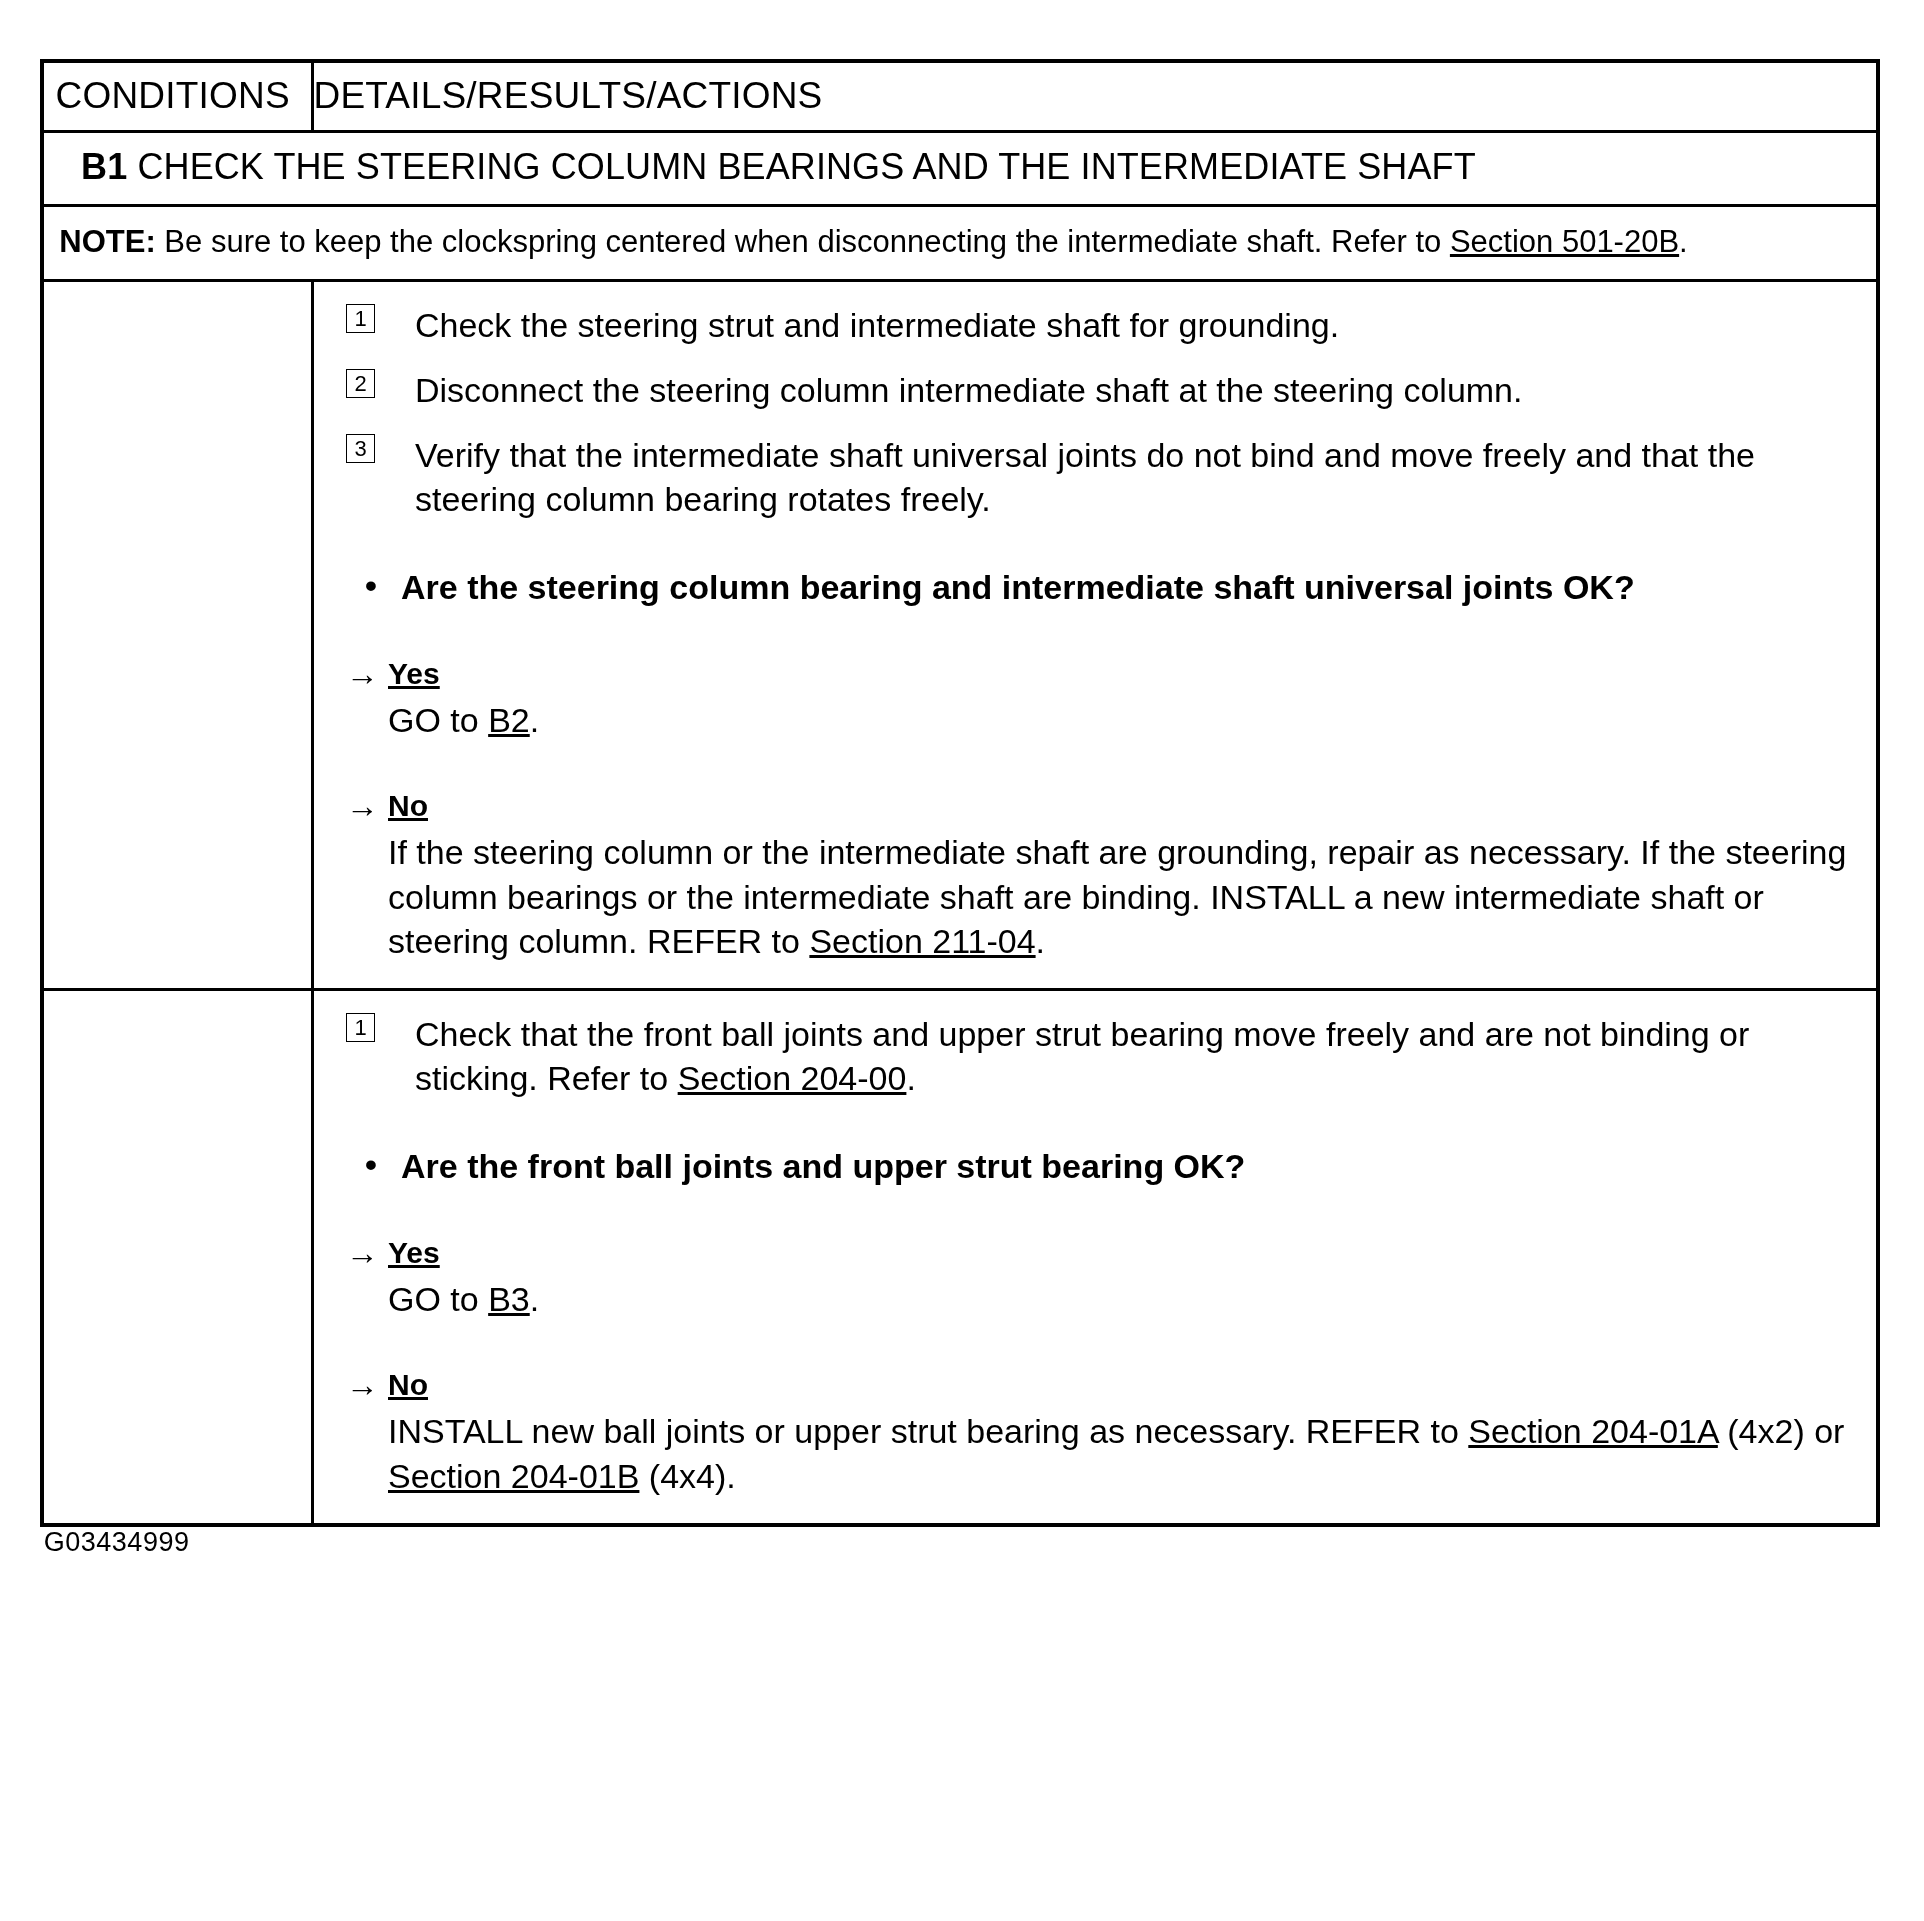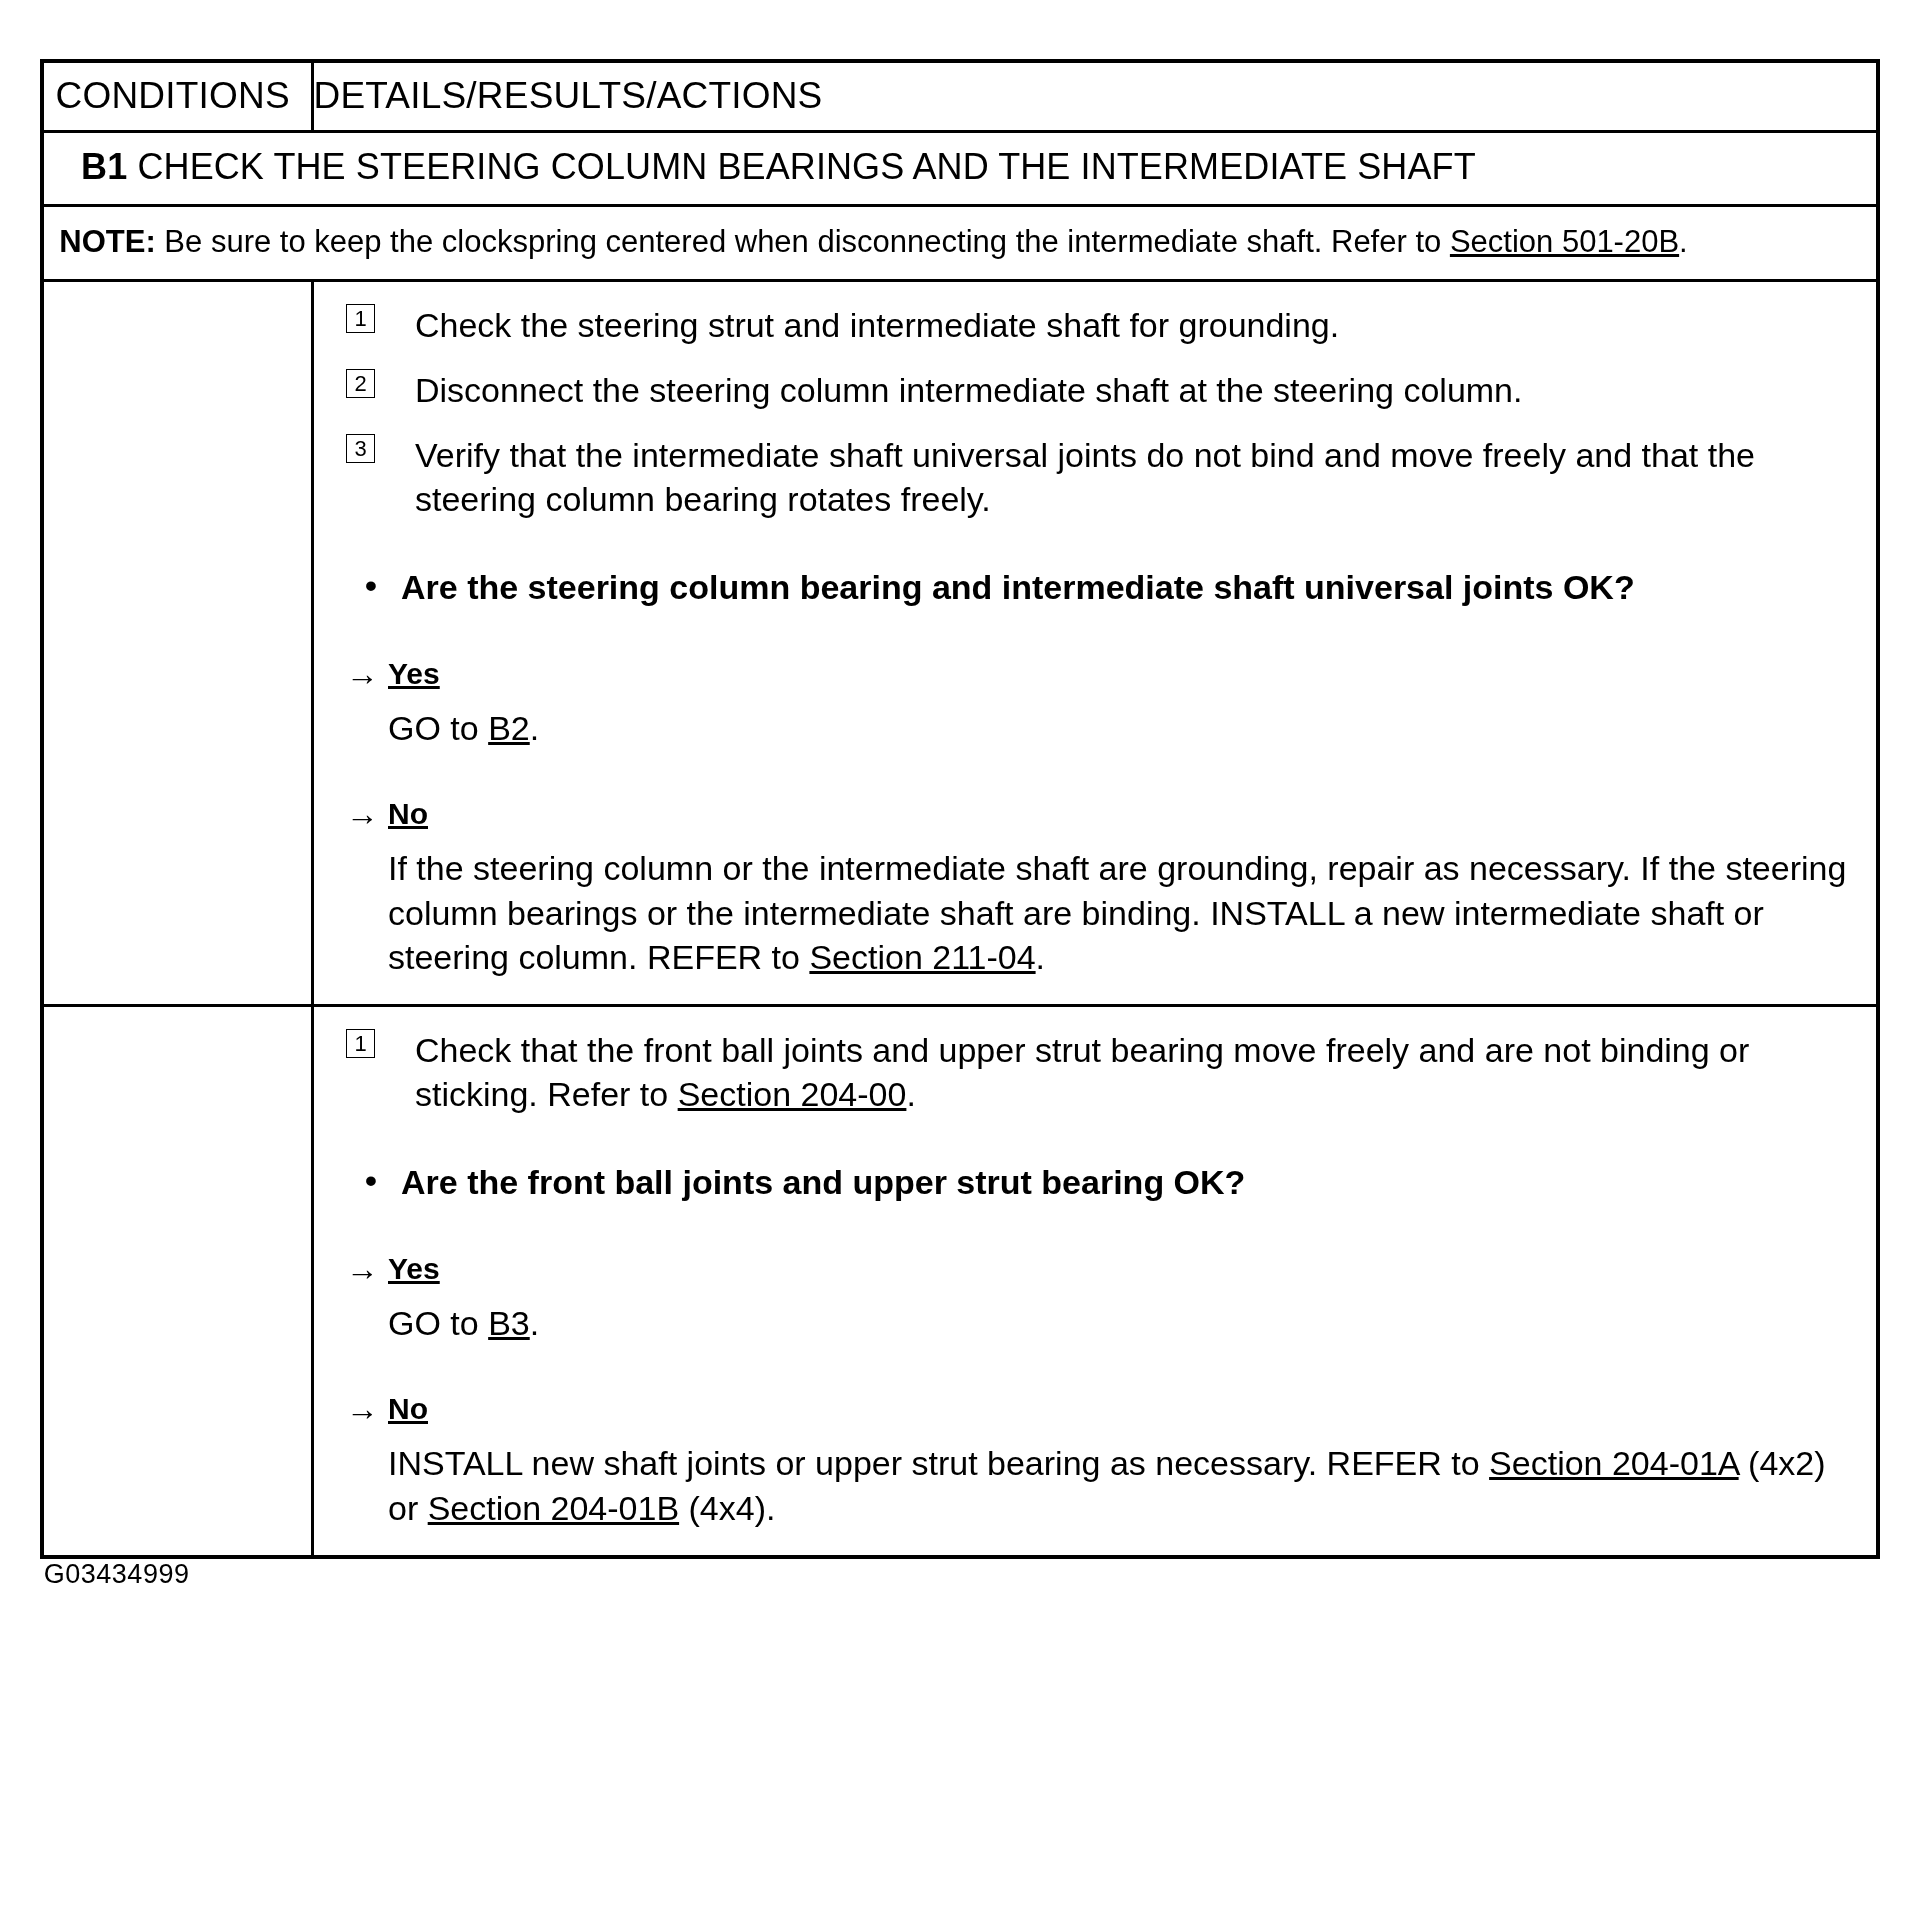--- a/index.html
+++ b/index.html
@@ -125,21 +125,21 @@
   }
   .ans-label {
     font-weight: bold;
     font-size: 30px;
     line-height: 1.2;
     text-decoration: underline;
   }
   .ans-text {
     font-size: 34px;
     line-height: 1.3;
-    margin-top: 14px;
+    margin-top: 6px;
   }
   .u { text-decoration: underline; }
 
   .figcode {
     margin-top: 0;
     font-size: 27px;
     letter-spacing: 0.5px;
     padding-left: 3.8px;
   }
   .blankcell { }
@@ -237,21 +237,21 @@
             <div class="ans-label">Yes</div>
             <div class="ans-text">
               <span>GO to </span><span class="u">B3</span><span>.</span>
             </div>
           </div>
 
           <div class="answer">
             <span class="arrow">→</span>
             <div class="ans-label">No</div>
             <div class="ans-text">
-              <span>INSTALL new shaft joints or upper strut bearing as necessary. REFER to </span><span class="u">Section 204-01A</span><span> (4x2) or </span><span class="u">Section 204-01B</span><span> (4x4).</span>
+              <span>INSTALL new ball joints or upper strut bearing as necessary. REFER to </span><span class="u">Section 204-01A</span><span> (4x2) or </span><span class="u">Section 204-01B</span><span> (4x4).</span>
             </div>
           </div>
 
         </td>
       </tr>
     </tbody>
   </table>
 
   <div class="figcode">G03434999</div>
 

